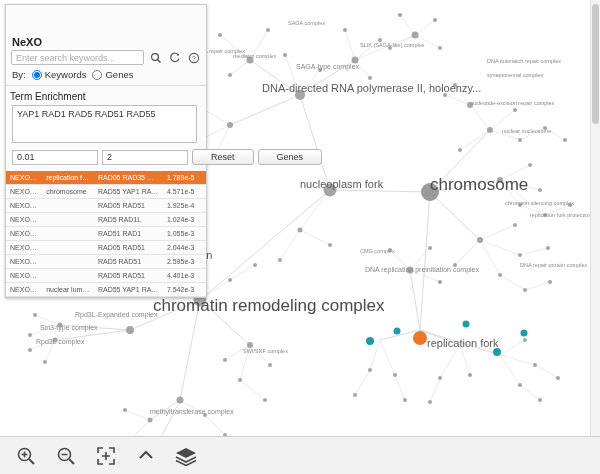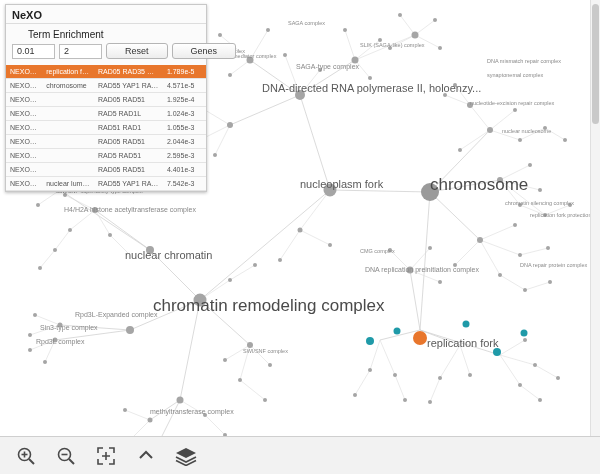--- a/index.html
+++ b/index.html
@@ -59,20 +59,21 @@
     box-shadow: 0 1px 3px rgba(0,0,0,.25);
     font-size: 10px;
     color: #333;
     z-index: 30;
   }
   #panel-title {
     font-size: 11px;
     font-weight: bold;
     padding: 4px 6px 2px 6px;
     color: #222;
+    margin-top: 27px;
   }
   .search-row {
     display: flex;
     align-items: center;
     padding: 0 5px 4px 5px;
     gap: 4px;
   }
   #search-input {
     flex: 1;
     height: 15px;
@@ -105,21 +106,21 @@
     color: #333;
   }
   .radio-row label { display: flex; align-items: center; gap: 3px; cursor: pointer; }
   .radio-row input { margin: 0; width: 10px; height: 10px; }
   .divider {
     height: 1px;
     background: #ddd;
     margin: 0;
   }
   .section-title {
-    padding: 5px 6px 3px 22px;
+    padding: 5px 6px 3px 4px;
     font-size: 10px;
     color: #222;
   }
   #term-box {
     display: block;
     margin: 0 6px 6px 6px;
     width: 185px;
     height: 38px;
     border: 1px solid #bdbdbd;
     background: #fff;
@@ -130,21 +131,21 @@
     box-sizing: border-box;
     resize: none;
   }
   .param-row {
     display: flex;
     align-items: center;
     padding: 0 6px 6px 6px;
     gap: 4px;
   }
   .param-input {
-    width: 43px;
+    width: 86px;
     height: 15px;
     border: 1px solid #bdbdbd;
     background: #fff;
     font-size: 9px;
     padding: 0 4px;
     color: #333;
     box-sizing: border-box;
   }
   .btn {
     height: 16px;
@@ -425,25 +426,58 @@
       </div>
   </div>
 
   <div class="vscroll">
     <div class="thumb"></div>
   </div>
 
   <div id="panel">
     <div id="panel-title">NeXO</div>
 
-
+    <div class="search-row">
+      <input id="search-input" type="text" placeholder="Enter search keywords..." style="">
+      <button class="icon-btn">
+        <svg width="12" height="12" viewBox="0 0 12 12">
+            <circle cx="5" cy="5" r="3.4" fill="none" stroke="#555" stroke-width="1.2"></circle>
+            <line x1="7.5" y1="7.5" x2="10.5" y2="10.5" stroke="#555" stroke-width="1.4"></line>
+          </svg>
+      </button>
+      <button class="icon-btn">
+        <svg width="12" height="12" viewBox="0 0 12 12">
+            <path d="M9.5 3.2A4.2 4.2 0 1 0 10 6.5" fill="none" stroke="#555" stroke-width="1.2"></path>
+            <path d="M9.8 1.2 L10 3.6 L7.6 3.4 Z" fill="#555"></path>
+          </svg>
+      </button>
+      <button class="icon-btn">
+        <svg width="12" height="12" viewBox="0 0 12 12">
+            <circle cx="6" cy="6" r="4.6" fill="none" stroke="#555" stroke-width="1.1"></circle>
+            <text x="6" y="8.6" font-size="7" text-anchor="middle" fill="#555" font-family="Liberation Sans, sans-serif">?</text>
+          </svg>
+      </button>
+    </div>
+
+    <div class="radio-row">
+      <span>By:</span>
+      <label>
+        <input type="radio" name="by" checked="" style="">
+        <span>Keywords</span>
+      </label>
+      <label>
+        <input type="radio" name="by" style="">
+        <span>Genes</span>
+      </label>
+    </div>
 
     <div class="divider"></div>
 
     <div class="section-title">Term Enrichment</div>
+    <textarea id="term-box" style="">YAP1 RAD1 RAD5 RAD51 RAD55</textarea>
 
     <div class="param-row">
       <input class="param-input" type="text" value="0.01" style="">
       <input class="param-input" type="text" value="2" style="">
       <button class="btn">Reset</button>
       <button class="btn">Genes</button>
     </div>
 
     <table id="results">
       <tbody>

